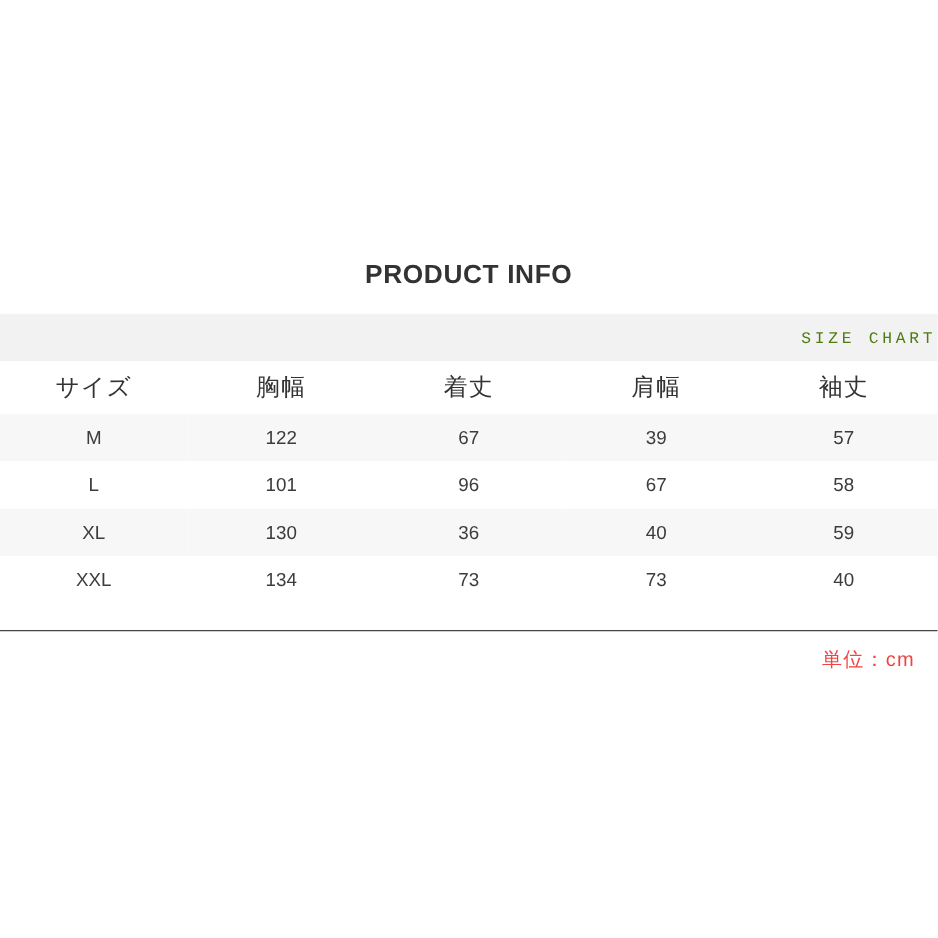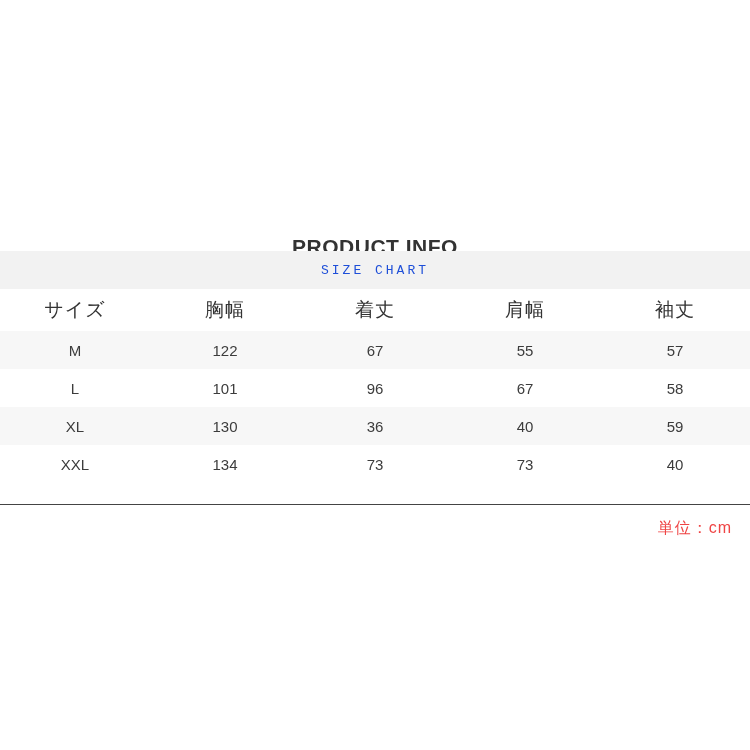--- a/index.html
+++ b/index.html
@@ -23,21 +23,20 @@
   .title {
     position: absolute;
     top: 208px;
     left: 0;
     width: 750px;
     text-align: center;
     font-size: 21px;
     font-weight: bold;
     letter-spacing: 0.5px;
     color: #333333;
-    margin-top: 27px;
   }
   .chart-wrap {
     position: absolute;
     top: 251px;
     left: 0;
     width: 750px;
   }
   table.size-chart {
     width: 750px;
     border-collapse: collapse;
@@ -46,22 +45,23 @@
   table.size-chart td {
     text-align: center;
     vertical-align: middle;
     color: #3a3a3a;
   }
   tr.chart-subtitle td {
     height: 36px;
     background: #f2f2f2;
     font-size: 13px;
     letter-spacing: 3px;
-    color: #1d4ed8;
+    color: #4d7c0f;
     font-family: "Liberation Mono", monospace;
+    text-align: right;
   }
   tr.chart-head td {
     height: 40px;
     background: #ffffff;
     font-size: 19px;
     color: #333333;
     letter-spacing: 1px;
   }
   tr.data-row td {
     height: 36px;
@@ -108,21 +108,21 @@
           <td>サイズ</td>
           <td>胸幅</td>
           <td>着丈</td>
           <td>肩幅</td>
           <td>袖丈</td>
         </tr>
         <tr class="data-row odd">
           <td>M</td>
           <td>122</td>
           <td>67</td>
-          <td>55</td>
+          <td>39</td>
           <td>57</td>
         </tr>
         <tr class="data-row even">
           <td>L</td>
           <td>101</td>
           <td>96</td>
           <td>67</td>
           <td>58</td>
         </tr>
         <tr class="data-row odd">

